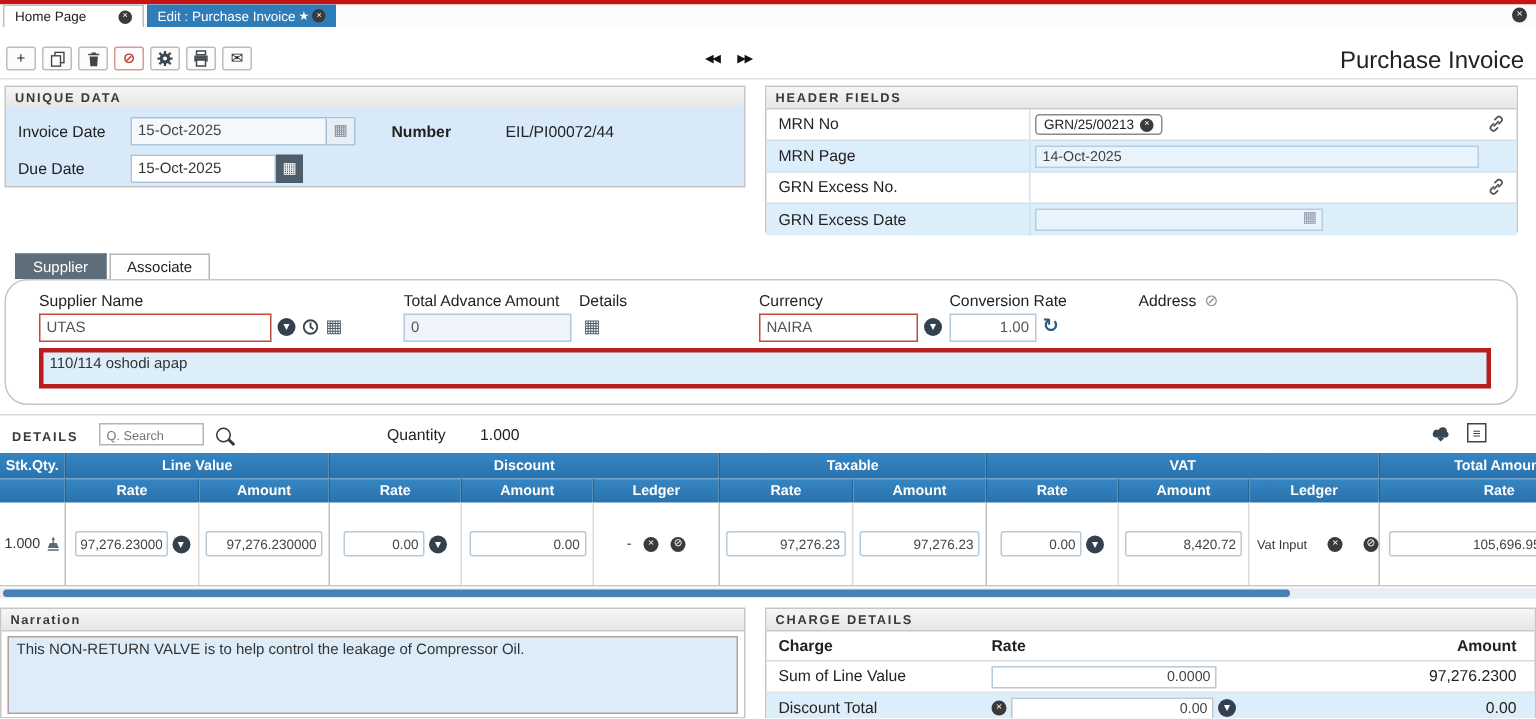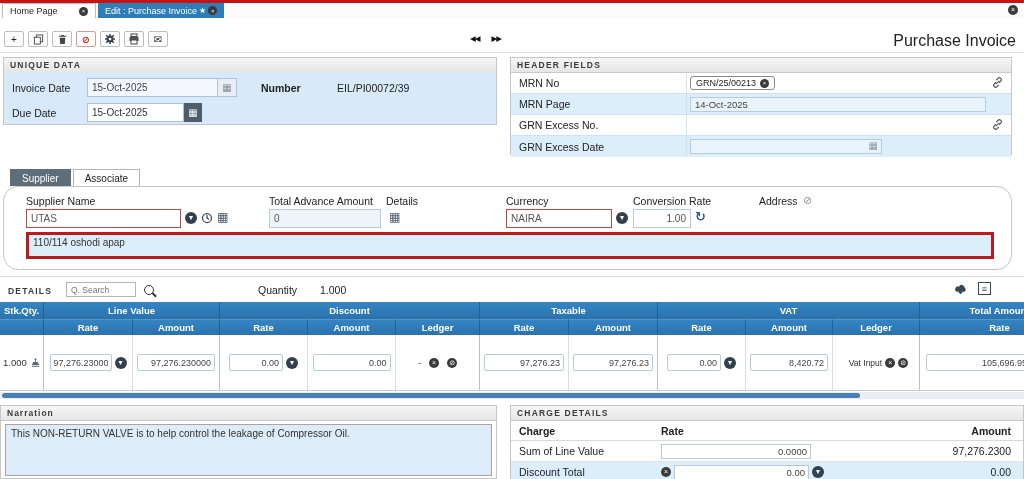--- a/index.html
+++ b/index.html
@@ -191,21 +191,21 @@
 
   <div class="panel" id="unique">
     <div class="phead">UNIQUE DATA</div>
     <div class="body">
       <span class="ulabel" style="left:8px;top:10px">Invoice Date</span>
       <div class="inpwrap" style="left:83px;top:6px;width:150px">
         <input value="15-Oct-2025" style="">
         <span class="calbox">▦</span>
       </div>
       <span class="ulabel" style="left:257px;top:10px;font-weight:bold">Number</span>
-      <span class="ulabel" style="left:333px;top:10px">EIL/PI00072/39</span>
+      <span class="ulabel" style="left:333px;top:10px">EIL/PI00072/44</span>
       <span class="ulabel" style="left:8px;top:35px">Due Date</span>
       <input class="dueinput" value="15-Oct-2025" style="">
       <span class="calbtn">▦</span>
     </div>
   </div>
 
   <div class="panel" id="headerf">
     <div class="phead">HEADER FIELDS</div>
     <div class="hfrow">
       <span class="hflabel">MRN No</span>
@@ -359,21 +359,21 @@
       <div class="gc s7 strong">
         <input class="gi" style="width: 80px;" value="97,276.23">
       </div>
       <div class="gc s8">
         <input class="gi" style="width: 54px;" value="0.00">
         <span class="ccv">▾</span>
       </div>
       <div class="gc s9">
         <input class="gi" style="width: 78px;" value="8,420.72">
       </div>
-      <div class="gc s10 strong" style="justify-content:center;padding-left:5px;font-size:8.5px">
+      <div class="gc s10 strong" style="justify-content:space-between;padding-left:5px;font-size:8.5px">
         <span>Vat Input</span>
         <span class="cc">×</span>
         <span class="cc">⊘</span>
       </div>
       <div class="gc s11" style="justify-content:flex-start;padding-left:6px">
         <input class="gi" style="width: 120px;" value="105,696.95000">
       </div>
     </div>
   </div>
   <div class="hscroll">

